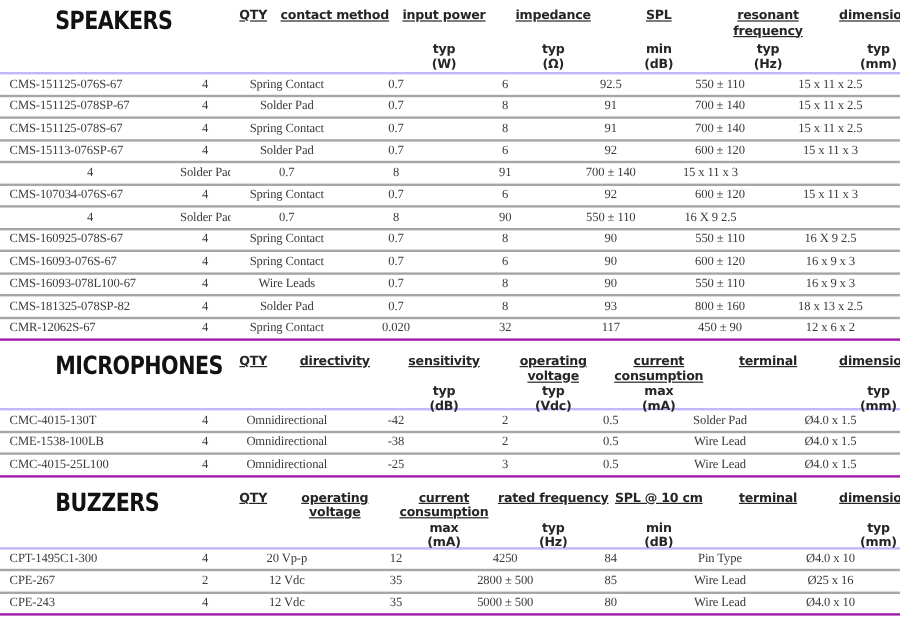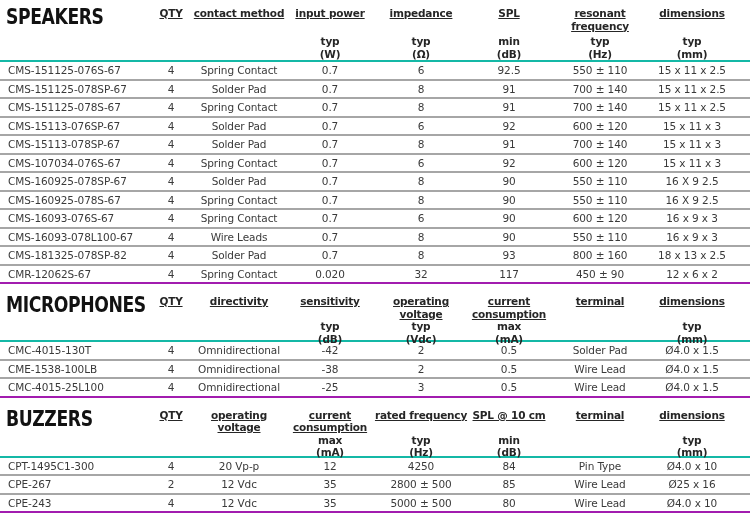--- a/index.html
+++ b/index.html
@@ -21,21 +21,22 @@
   .section + .section {
     margin-top: 8px;
   }
   .grid {
     display: grid;
     grid-template-columns: 150px 42px 94px 88px 94px 82px 100px 100px;
     box-sizing: border-box;
   }
   
   .header {
-    border-bottom: 2px solid #14b8a6;
+    border-bottom: 2px solid #c4b5fd;
+    padding-left: 40px;
   }
   .sec-0 .header { height: 58px; }
   .sec-1 .header { height: 50px; }
   .sec-2 .header { height: 52px; }
   .hcell {
     display: flex;
     flex-direction: column;
     justify-content: space-between;
     align-items: center;
     text-align: center;
@@ -67,20 +68,21 @@
   .hname { font-weight: bold; text-decoration: underline; }
   .hsub  { font-weight: bold; }
   
   .row {
     height: 18.5px;
     align-items: center;
     border-bottom: 2px solid #a6a6a6;
     font-size: 10.5px;
     letter-spacing: -0.1px;
     color: #3a3a3a;
+    font-family: Liberation Serif, serif;
   }
   .row:last-child { border-bottom: 2px solid #a21caf; }
   .cell {
     text-align: center;
     white-space: nowrap;
     overflow: hidden;
     box-sizing: border-box;
   }
   .cell:last-child { padding-right: 16px; }
   .cell.part {
@@ -183,41 +185,39 @@
             <div class="cell part">CMS-15113-076SP-67</div>
             <div class="cell">4</div>
             <div class="cell">Solder Pad</div>
             <div class="cell">0.7</div>
             <div class="cell">6</div>
             <div class="cell">92</div>
             <div class="cell">600 ± 120</div>
             <div class="cell">15 x 11 x 3</div>
           </div>
           <div class="grid row">
-            <div class="cell part">CMS-15113-078SP-67</div>
             <div class="cell">4</div>
             <div class="cell">Solder Pad</div>
             <div class="cell">0.7</div>
             <div class="cell">8</div>
             <div class="cell">91</div>
             <div class="cell">700 ± 140</div>
             <div class="cell">15 x 11 x 3</div>
           </div>
           <div class="grid row">
             <div class="cell part">CMS-107034-076S-67</div>
             <div class="cell">4</div>
             <div class="cell">Spring Contact</div>
             <div class="cell">0.7</div>
             <div class="cell">6</div>
             <div class="cell">92</div>
             <div class="cell">600 ± 120</div>
             <div class="cell">15 x 11 x 3</div>
           </div>
           <div class="grid row">
-            <div class="cell part">CMS-160925-078SP-67</div>
             <div class="cell">4</div>
             <div class="cell">Solder Pad</div>
             <div class="cell">0.7</div>
             <div class="cell">8</div>
             <div class="cell">90</div>
             <div class="cell">550 ± 110</div>
             <div class="cell">16 X 9 2.5</div>
           </div>
           <div class="grid row">
             <div class="cell part">CMS-160925-078S-67</div>

